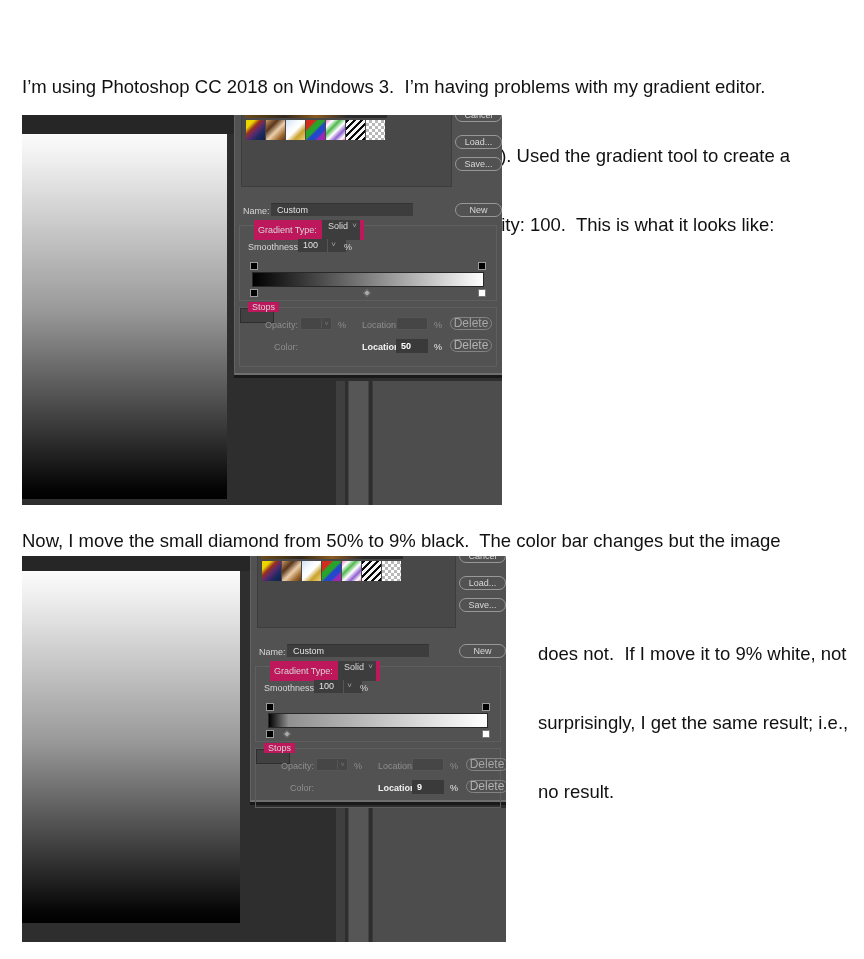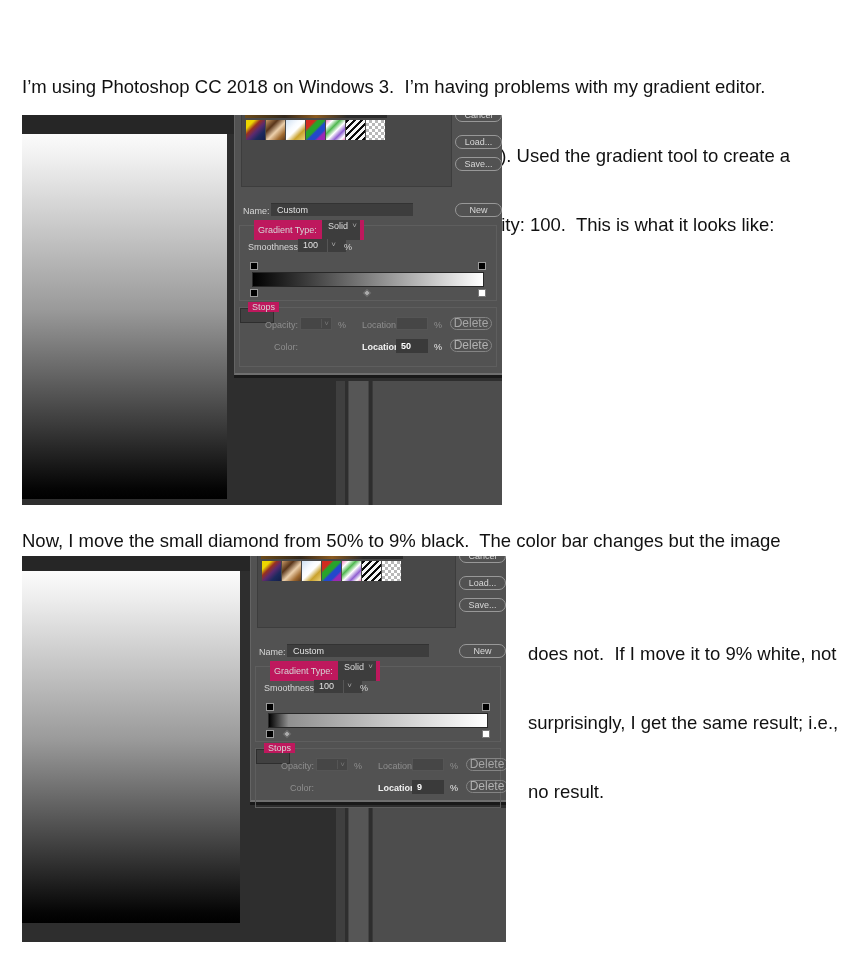--- a/index.html
+++ b/index.html
@@ -5,21 +5,21 @@
   * { margin:0; padding:0; box-sizing:border-box; }
   html,body { background:#ffffff; }
   .page { position:relative; width:864px; height:959px; background:#ffffff;
           font-family:"Liberation Sans", sans-serif; color:#000; overflow:hidden; }
 
   
   .body-text { position:absolute; font-size:18.5px; line-height:23px; color:#111; white-space:pre; }
   .intro { top:29px; left:22px; }
   .caption2 { top:529px; left:22px; }
   .rightcol { top:550px; left:522px; }
-  .rightcol p { margin:0 0 23px 6px; }
+  .rightcol p { margin:0 0 23px 16px; }
 
   
   .shot { position:absolute; left:22px; background:#2e2e2e; overflow:hidden; }
   .shot1 { top:115px; width:480px; height:390px; }
   .shot2 { top:556px; width:484px; height:386px; }
 
   .topbar { position:absolute; left:0; top:0; height:19px; background:#262626; }
   .shot1 .topbar { width:212px; } .shot2 .topbar { width:228px; height:15px; }
 
   .canvas { position:absolute; left:0; background:linear-gradient(to bottom,#fbfbfb 0%,#efefef 7%,#9a9a9a 48%,#3a3a3a 80%,#050505 97%,#000 100%); }

